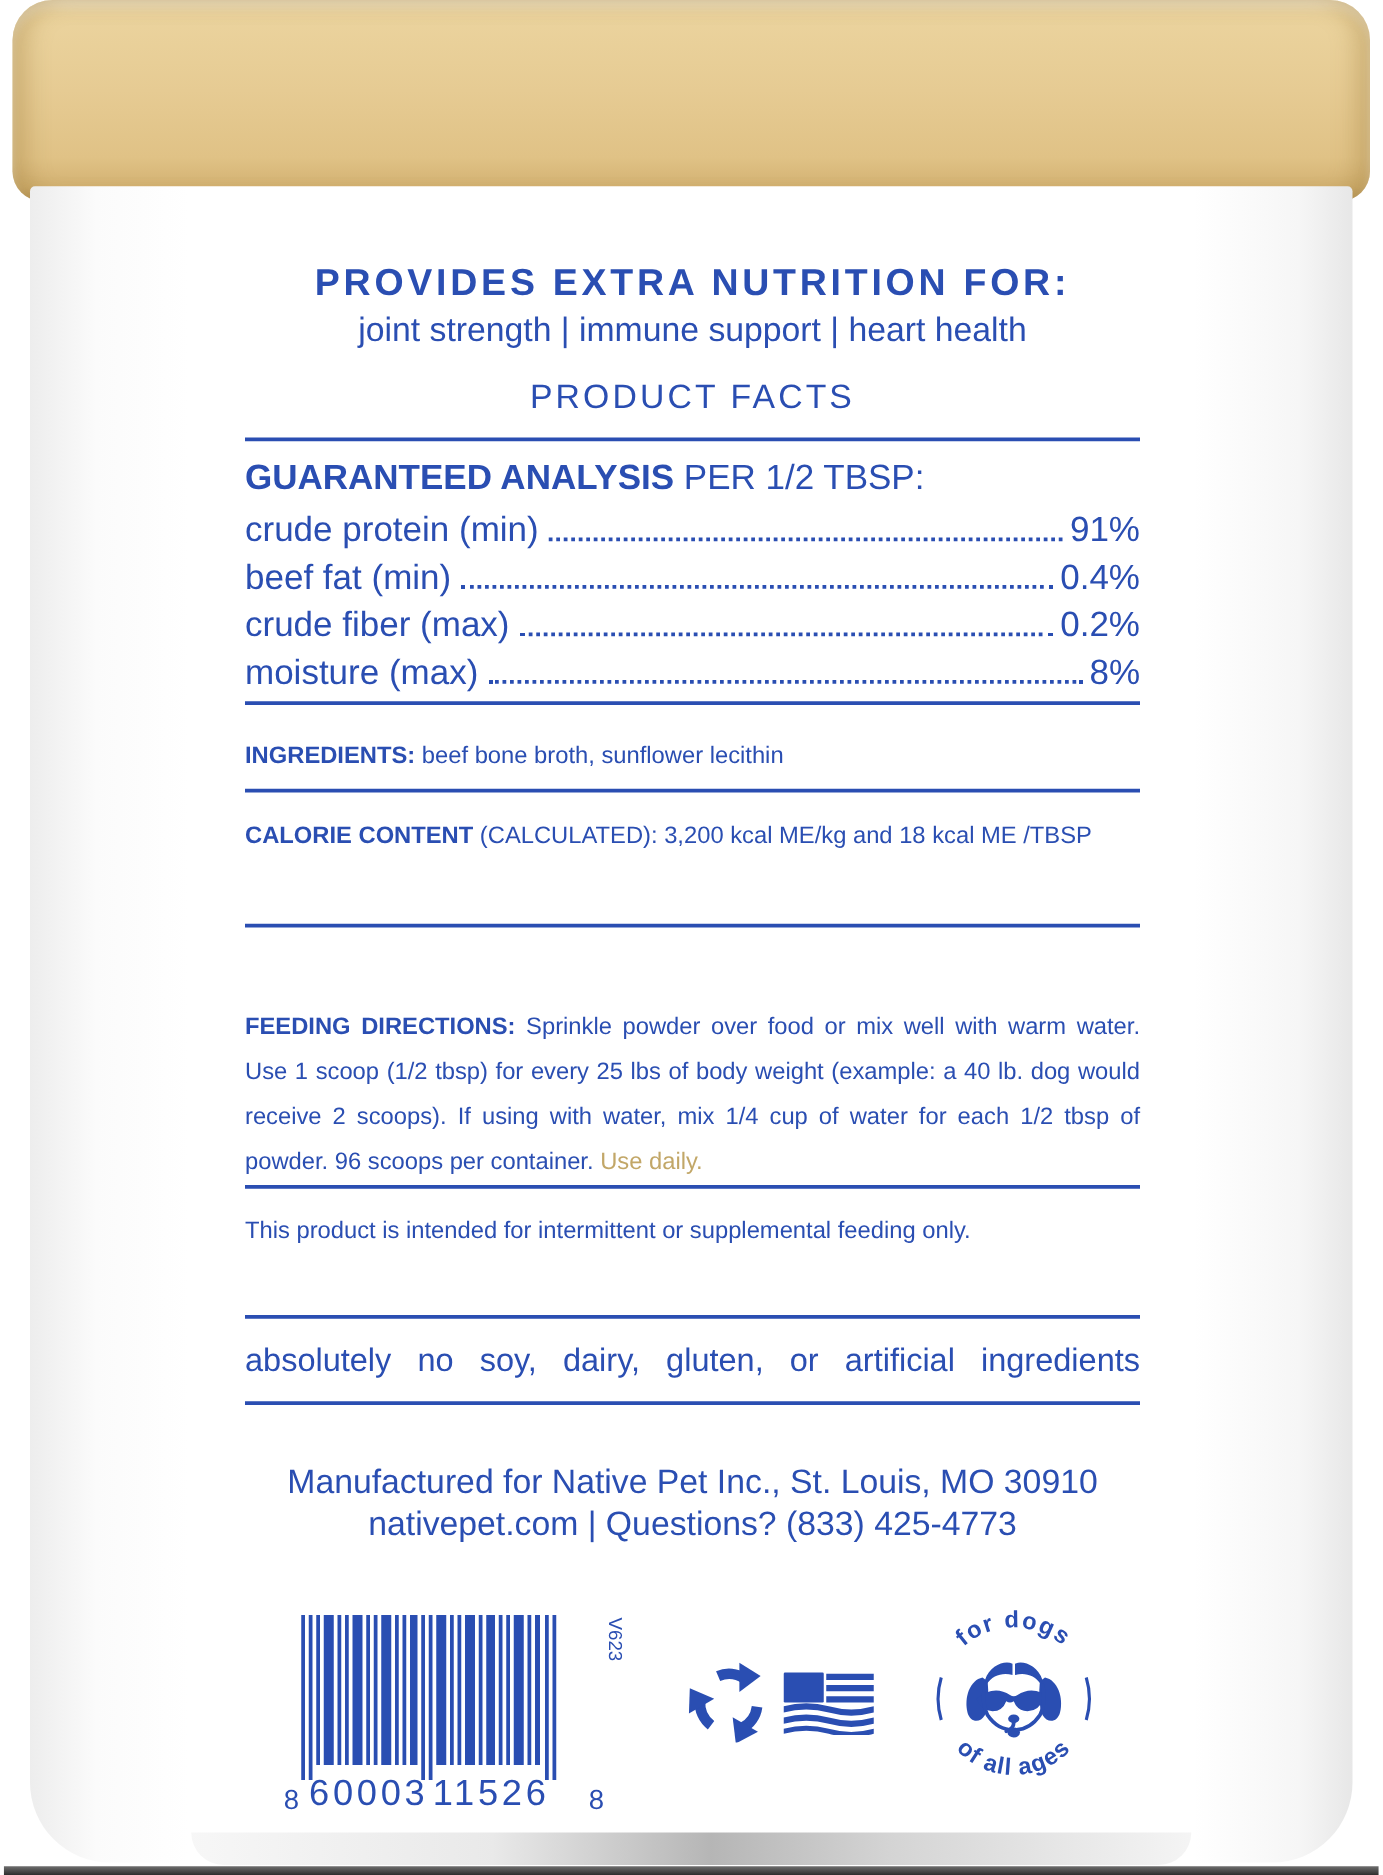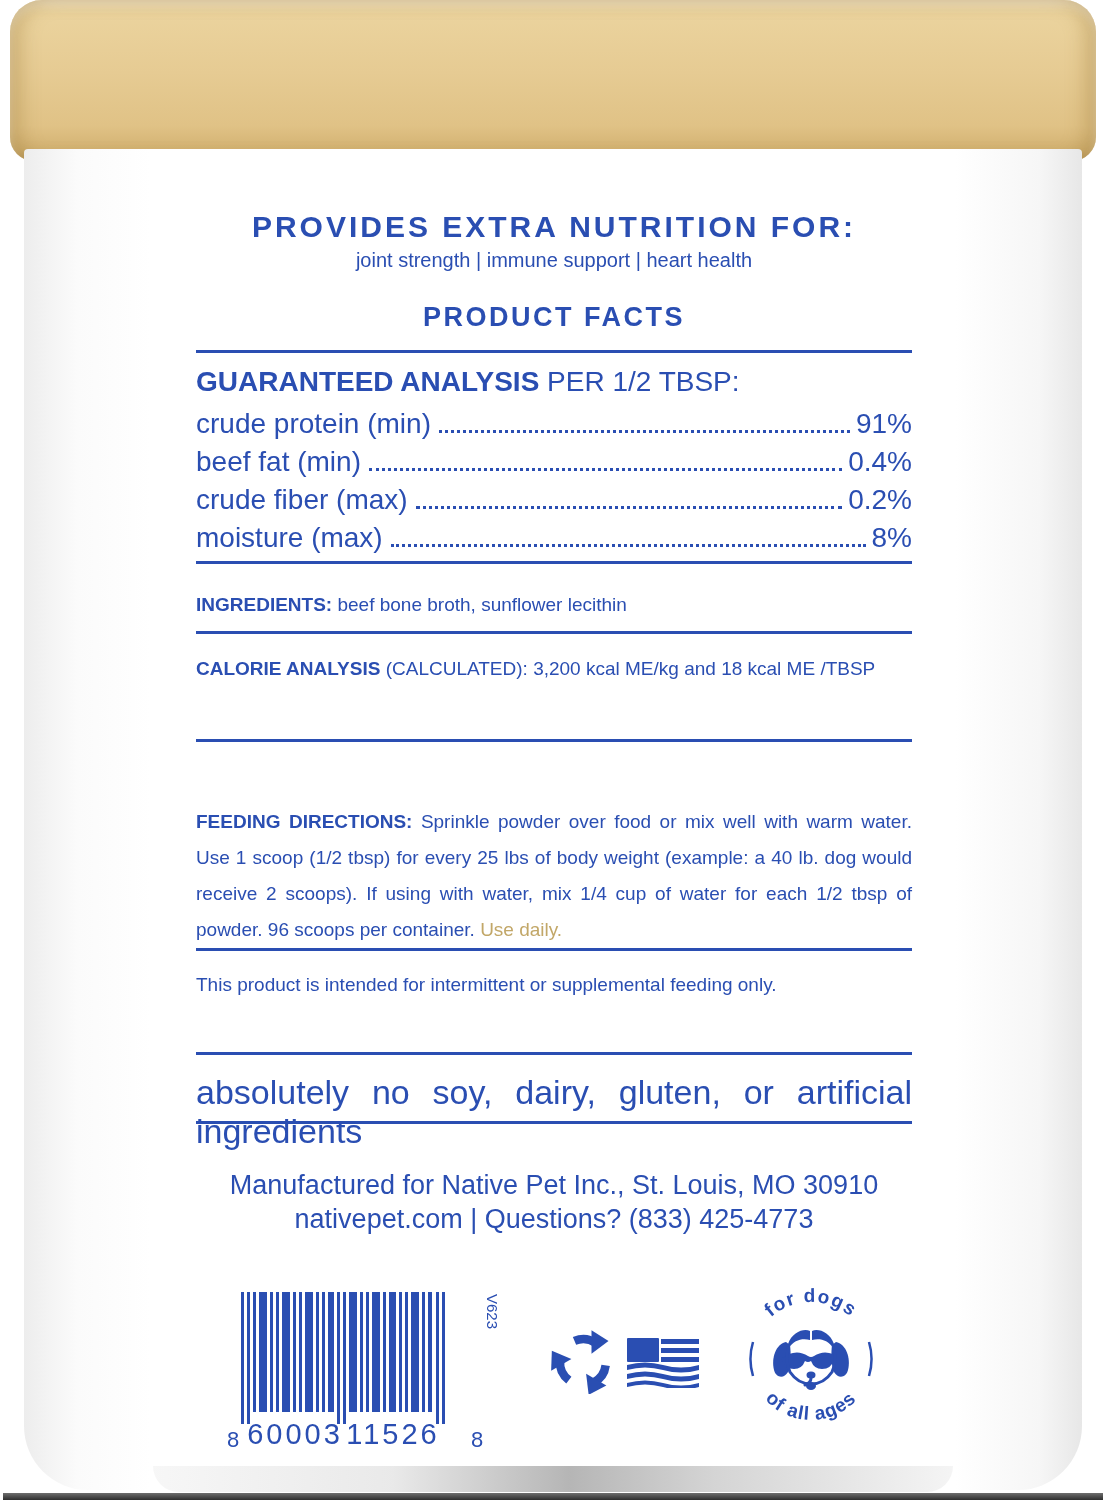--- a/index.html
+++ b/index.html
@@ -28,35 +28,35 @@
   }
   .floor {
     position:absolute; left:0; right:0; bottom:0; height:7px;
     background:linear-gradient(180deg,#6e6e6e,#2e2e2e);
   }
   
   .col { position:absolute; left:193px; width:716px; color:#2a4eb2; }
   .rule { position:absolute; left:193px; width:716px; height:3px; background:#2a4eb2; }
   .center { text-align:center; }
   .hero-title { top:210px; font-size:30px; font-weight:bold; letter-spacing:3px; }
-  .hero-sub   { top:249px; font-size:20px; font-weight:500; }
-  .pf-title   { top:302px; font-size:27px; font-weight:bold; letter-spacing:2.5px; }
+  .hero-sub   { top:249px; font-size:27px; font-weight:500; }
+  .pf-title   { top:302px; font-size:27px; font-weight:normal; letter-spacing:2.5px; }
   .ga-head  { top:366px; font-size:28px; }
   .ga-head b { font-weight:bold; }
   .ga-rows  { top:402px; font-size:28px; }
   .ga-row   { display:flex; align-items:flex-end; height:38px; }
   .ga-row .leader { flex:1; border-bottom:3px dotted #2a4eb2; margin:0 6px 7px 8px; align-self:flex-end; }
   .para { font-size:19px; line-height:36px; text-align:justify; }
   .para b { font-weight:bold; }
   .sec-ing { top:587px; }
   .sec-cal { top:651px; }
   .sec-feed { top:760px;margin-top:44px; }
   .sec-feed .gold { color:#c2a768; }
   .sec-int { top:967px; }
-  .sec-noart { top:1073px; text-align:justify; text-align-last:justify; font-size:34px; }
+  .sec-noart { top:1073px; text-align:justify; text-align-last:justify; font-size:26px; }
   .sec-mfg { top:1168px; font-size:27px; line-height:34px; font-weight:500; }
   
   .barcode { position:absolute; left:222px; top:1292px; width:300px; height:160px; }
   .recycle { position:absolute; left:546px; top:1326px; width:68px; height:68px; }
   .flag    { position:absolute; left:622px; top:1336px; width:76px; height:52px; }
   .badge   { position:absolute; left:733px; top:1282px; width:150px; height:150px; }
 </style>
 </head>
 <body>
 
@@ -97,21 +97,21 @@
     </div>
   </div>
   <div class="rule" style="top:561px"></div>
 
   <div class="col para sec-ing">
     <b>INGREDIENTS:</b><span> beef bone broth, sunflower lecithin</span>
   </div>
   <div class="rule" style="top:631px"></div>
 
   <div class="col para sec-cal">
-    <b>CALORIE ANALYSIS</b><span> (CALCULATED): 3,200 kcal ME/kg and 18 kcal ME /TBSP</span>
+    <b>CALORIE CONTENT</b><span> (CALCULATED): 3,200 kcal ME/kg and 18 kcal ME /TBSP</span>
   </div>
   <div class="rule" style="top:739px"></div>
 
   <div class="col para sec-feed">
     <b>FEEDING DIRECTIONS:</b><span> Sprinkle powder over food or mix well with warm water. Use 1 scoop (1/2 tbsp) for every 25 lbs of body weight (example: a 40 lb. dog would receive 2 scoops). If using with water, mix 1/4 cup of water for each 1/2 tbsp of powder. 96 scoops per container. </span><span class="gold">Use daily.</span>
   </div>
   <div class="rule" style="top:948px"></div>
 
   <div class="col para sec-int">This product is intended for intermittent or supplemental feeding only.</div>
   <div class="rule" style="top:1052px"></div>

